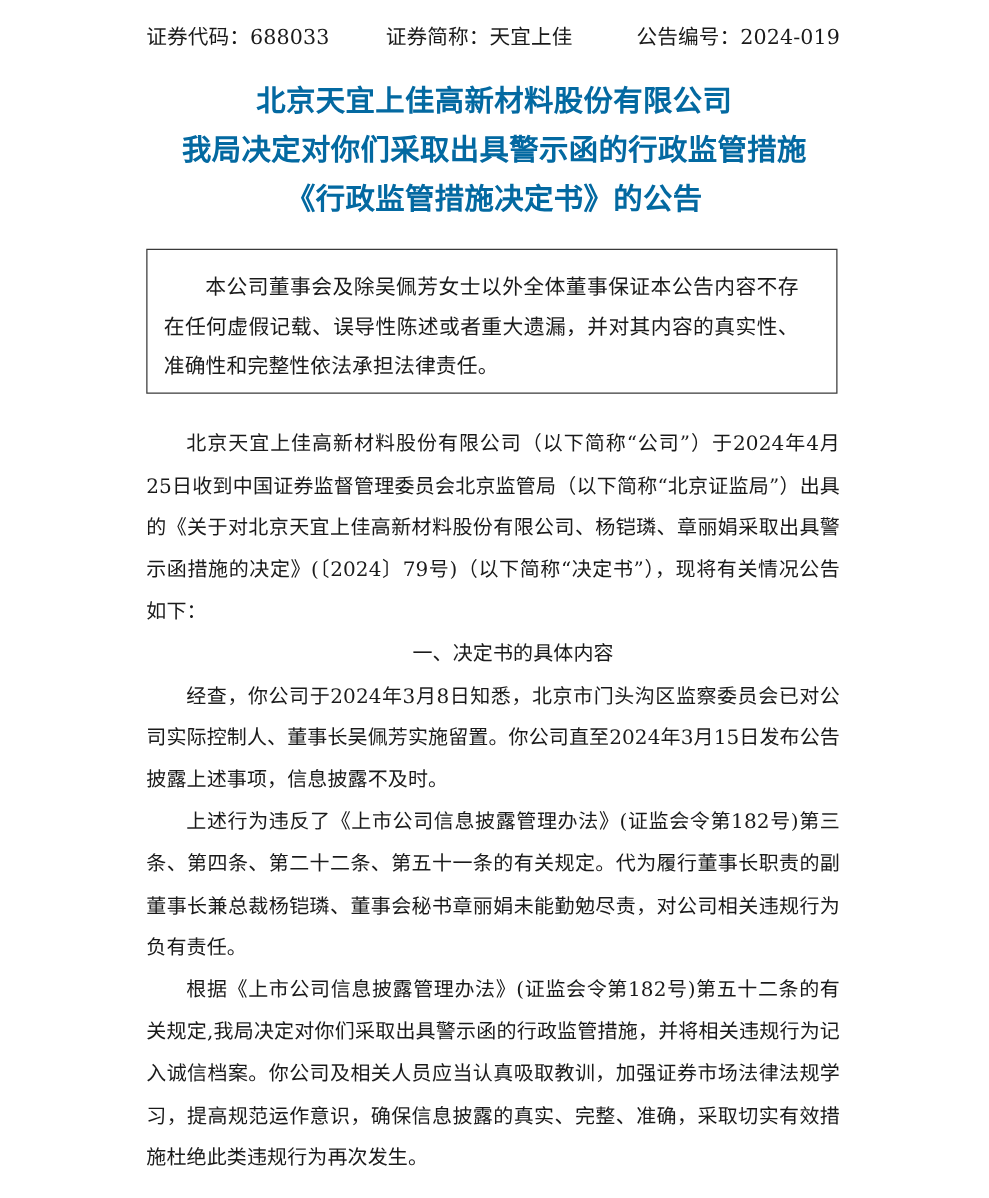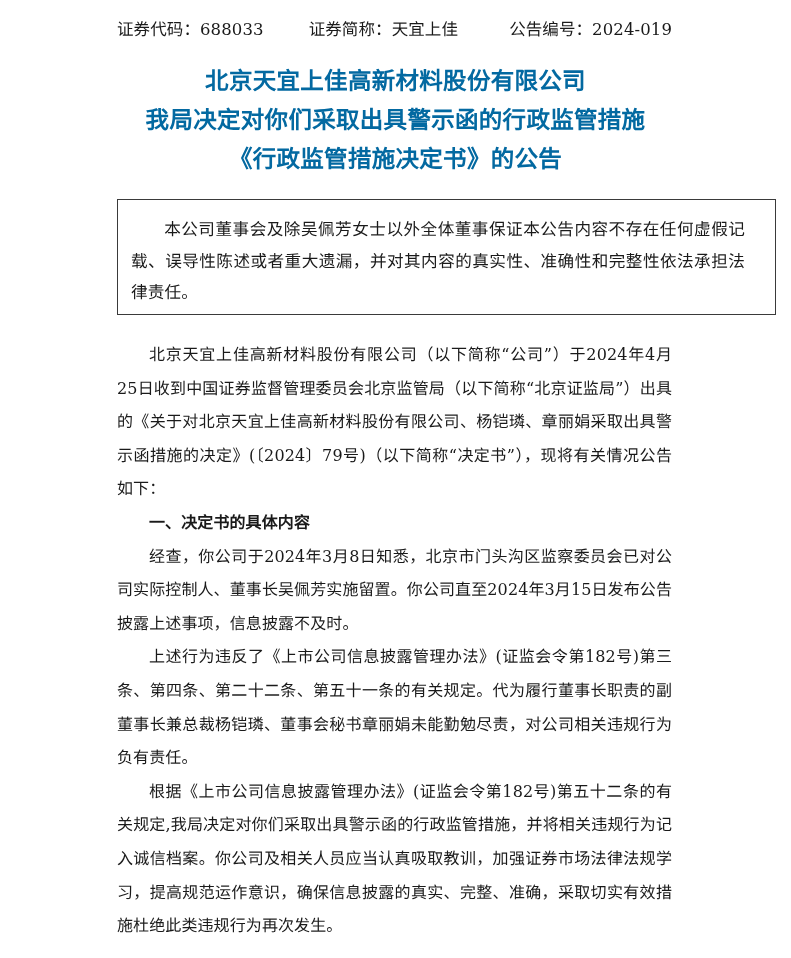--- a/index.html
+++ b/index.html
@@ -55,21 +55,21 @@
     line-height: 39px;
     letter-spacing: 0.3px;
   }
   .doc-title .tline { display: block; white-space: nowrap; }
 
   
   .disclaimer-box {
     position: absolute;
     left: 117px;
     top: 199px;
-    width: 659px;
+    width: 553px;
     height: 116px;
     box-sizing: border-box;
     border: 1.3px solid #3a3a3a;
     padding: 14px 30px 0 13px;
   }
   .disclaimer-box p {
     margin: 0;
     font-size: 16.6px;
     line-height: 31.5px;
     text-indent: 2em;
@@ -88,22 +88,22 @@
   .body-block p {
     margin: 0;
     font-size: 16px;
     line-height: 33.6px;
     text-indent: 2em;
     text-align: justify;
     text-justify: inter-ideograph;
     letter-spacing: 0.1px;
   }
   .body-block p.heading {
-    font-weight: bold;
-    text-align: left;
+    font-weight: normal;
+    text-align: center;
   }
 </style>
 </head>
 <body>
 
 <div class="page">
 
   <div class="doc-header">
     <span class="hdr-cell left">证券代码：688033</span>
     <span class="hdr-cell mid">证券简称：天宜上佳</span>

